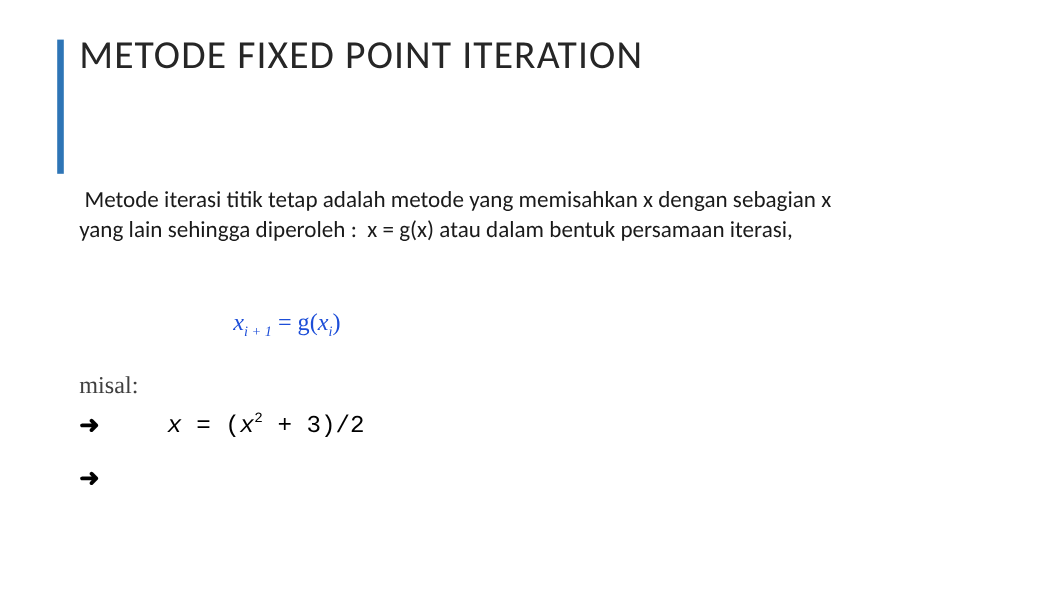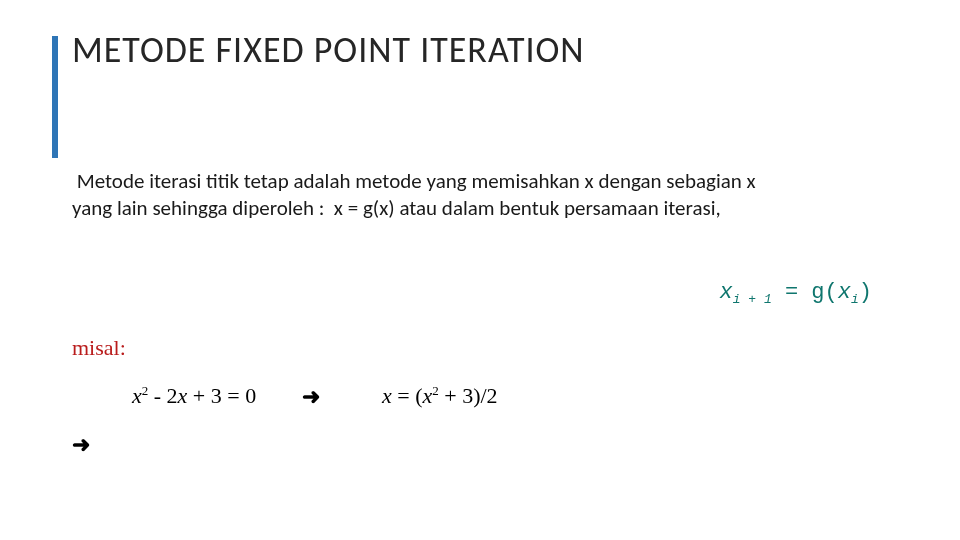--- a/index.html
+++ b/index.html
@@ -39,32 +39,32 @@
     color: #1a1a1a;
     line-height: 1.28;
   }
   .math-area {
     position: absolute;
     left: 72px;
     top: 280px;
     width: 800px;
   }
   .eq-center {
-    text-align: right;
-    font-family: Liberation Mono, monospace;
+    text-align: left;
+    font-family: Liberation Serif, serif;
     font-size: 22px;
-    color: #0f766e;
+    color: #1d4ed8;
     margin-bottom: 28px;
     padding-left: 140px;
   }
   .misal {
     font-family: "Cambria Math", "Times New Roman", serif;
     font-size: 22px;
-    color: #b91c1c;
-    margin-bottom: 22px;
+    color: #404040;
+    margin-bottom: 10px;
   }
   .example-row {
     display: flex;
     align-items: center;
     font-family: "Cambria Math", "Times New Roman", serif;
     font-size: 22px;
     color: #000;
     margin-bottom: 22px;
   }
   .lhs {
@@ -72,20 +72,21 @@
     padding-left: 60px;
   }
   .arrow {
     width: 80px;
     font-family: "Wingdings", Arial, sans-serif;
     font-weight: 700;
     font-size: 22px;
   }
   .rhs {
     flex: 1;
+    font-family: Liberation Mono, monospace;
   }
   .sub {
     font-size: 13px;
     vertical-align: sub;
     font-style: italic;
   }
   .sup {
     font-size: 13px;
     vertical-align: super;
   }
@@ -102,23 +103,20 @@
 
 <div class="math-area">
 
   <div class="eq-center">
     <span class="ital">x</span><span class="sub ital">i + 1</span><span> = g(</span><span class="ital">x</span><span class="sub ital">i</span><span>)</span>
   </div>
 
   <div class="misal">misal:</div>
 
   <div class="example-row">
-    <div class="lhs">
-      <span class="ital">x</span><span class="sup">2</span><span> - 2</span><span class="ital">x</span><span> + 3 = 0</span>
-    </div>
     <div class="arrow">➜</div>
     <div class="rhs">
       <span class="ital">x</span><span> = (</span><span class="ital">x</span><span class="sup">2</span><span> + 3)/2</span>
     </div>
   </div>
 
   <div class="example-row">
     <div class="arrow">➜</div>
   </div>
 

